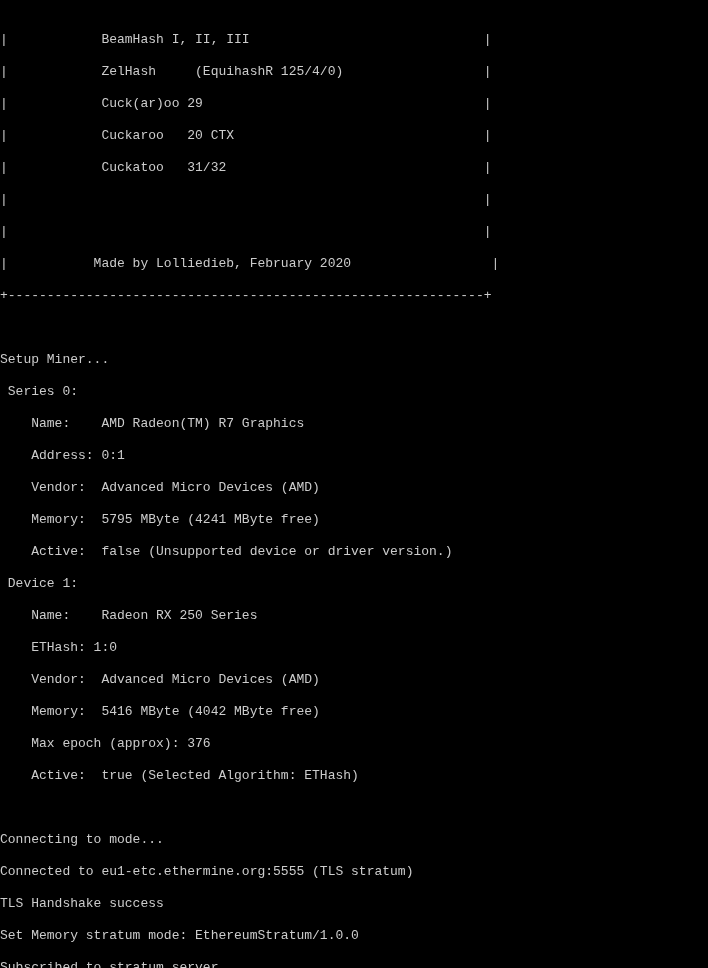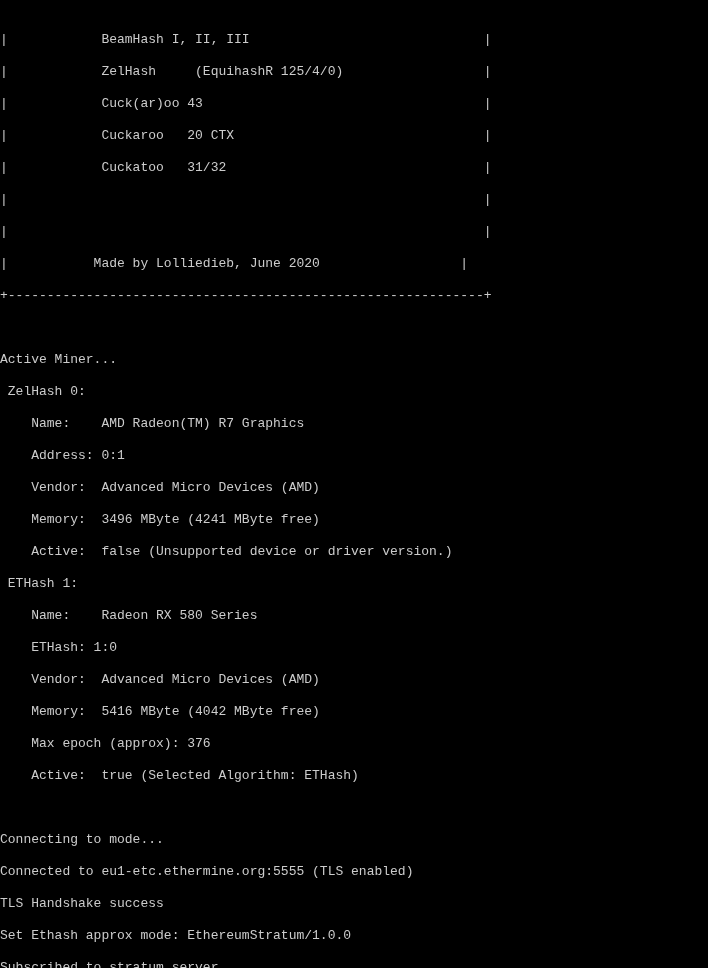--- a/index.html
+++ b/index.html
@@ -15,47 +15,47 @@
     height: 968px;
     overflow: hidden;
   }
   .line { white-space: pre; }
 </style>
 </head>
 <body>
 
 <div class="line">|            BeamHash I, II, III                              |</div>
 <div class="line">|            ZelHash     (EquihashR 125/4/0)                  |</div>
-<div class="line">|            Cuck(ar)oo 43                                    |</div>
+<div class="line">|            Cuck(ar)oo 29                                    |</div>
 <div class="line">|            Cuckaroo   20 CTX                                |</div>
 <div class="line">|            Cuckatoo   31/32                                 |</div>
 <div class="line">|                                                             |</div>
 <div class="line">|                                                             |</div>
-<div class="line">|           Made by Lolliedieb, June 2020                  |</div>
+<div class="line">|           Made by Lolliedieb, February 2020                  |</div>
 <div class="line">+-------------------------------------------------------------+</div>
 <div class="line"> </div>
-<div class="line">Active Miner...</div>
-<div class="line"> ZelHash 0:</div>
+<div class="line">Setup Miner...</div>
+<div class="line"> Series 0:</div>
 <div class="line">    Name:    AMD Radeon(TM) R7 Graphics</div>
 <div class="line">    Address: 0:1</div>
 <div class="line">    Vendor:  Advanced Micro Devices (AMD)</div>
-<div class="line">    Memory:  3496 MByte (4241 MByte free)</div>
+<div class="line">    Memory:  5795 MByte (4241 MByte free)</div>
 <div class="line">    Active:  false (Unsupported device or driver version.)</div>
-<div class="line"> ETHash 1:</div>
-<div class="line">    Name:    Radeon RX 580 Series</div>
+<div class="line"> Device 1:</div>
+<div class="line">    Name:    Radeon RX 250 Series</div>
 <div class="line">    ETHash: 1:0</div>
 <div class="line">    Vendor:  Advanced Micro Devices (AMD)</div>
 <div class="line">    Memory:  5416 MByte (4042 MByte free)</div>
 <div class="line">    Max epoch (approx): 376</div>
 <div class="line">    Active:  true (Selected Algorithm: ETHash)</div>
 <div class="line"> </div>
 <div class="line">Connecting to mode...</div>
-<div class="line">Connected to eu1-etc.ethermine.org:5555 (TLS enabled)</div>
+<div class="line">Connected to eu1-etc.ethermine.org:5555 (TLS stratum)</div>
 <div class="line">TLS Handshake success</div>
-<div class="line">Set Ethash approx mode: EthereumStratum/1.0.0</div>
+<div class="line">Set Memory stratum mode: EthereumStratum/1.0.0</div>
 <div class="line">Subscribed to stratum server</div>
 
 
 
 
 
 
 
 
 

